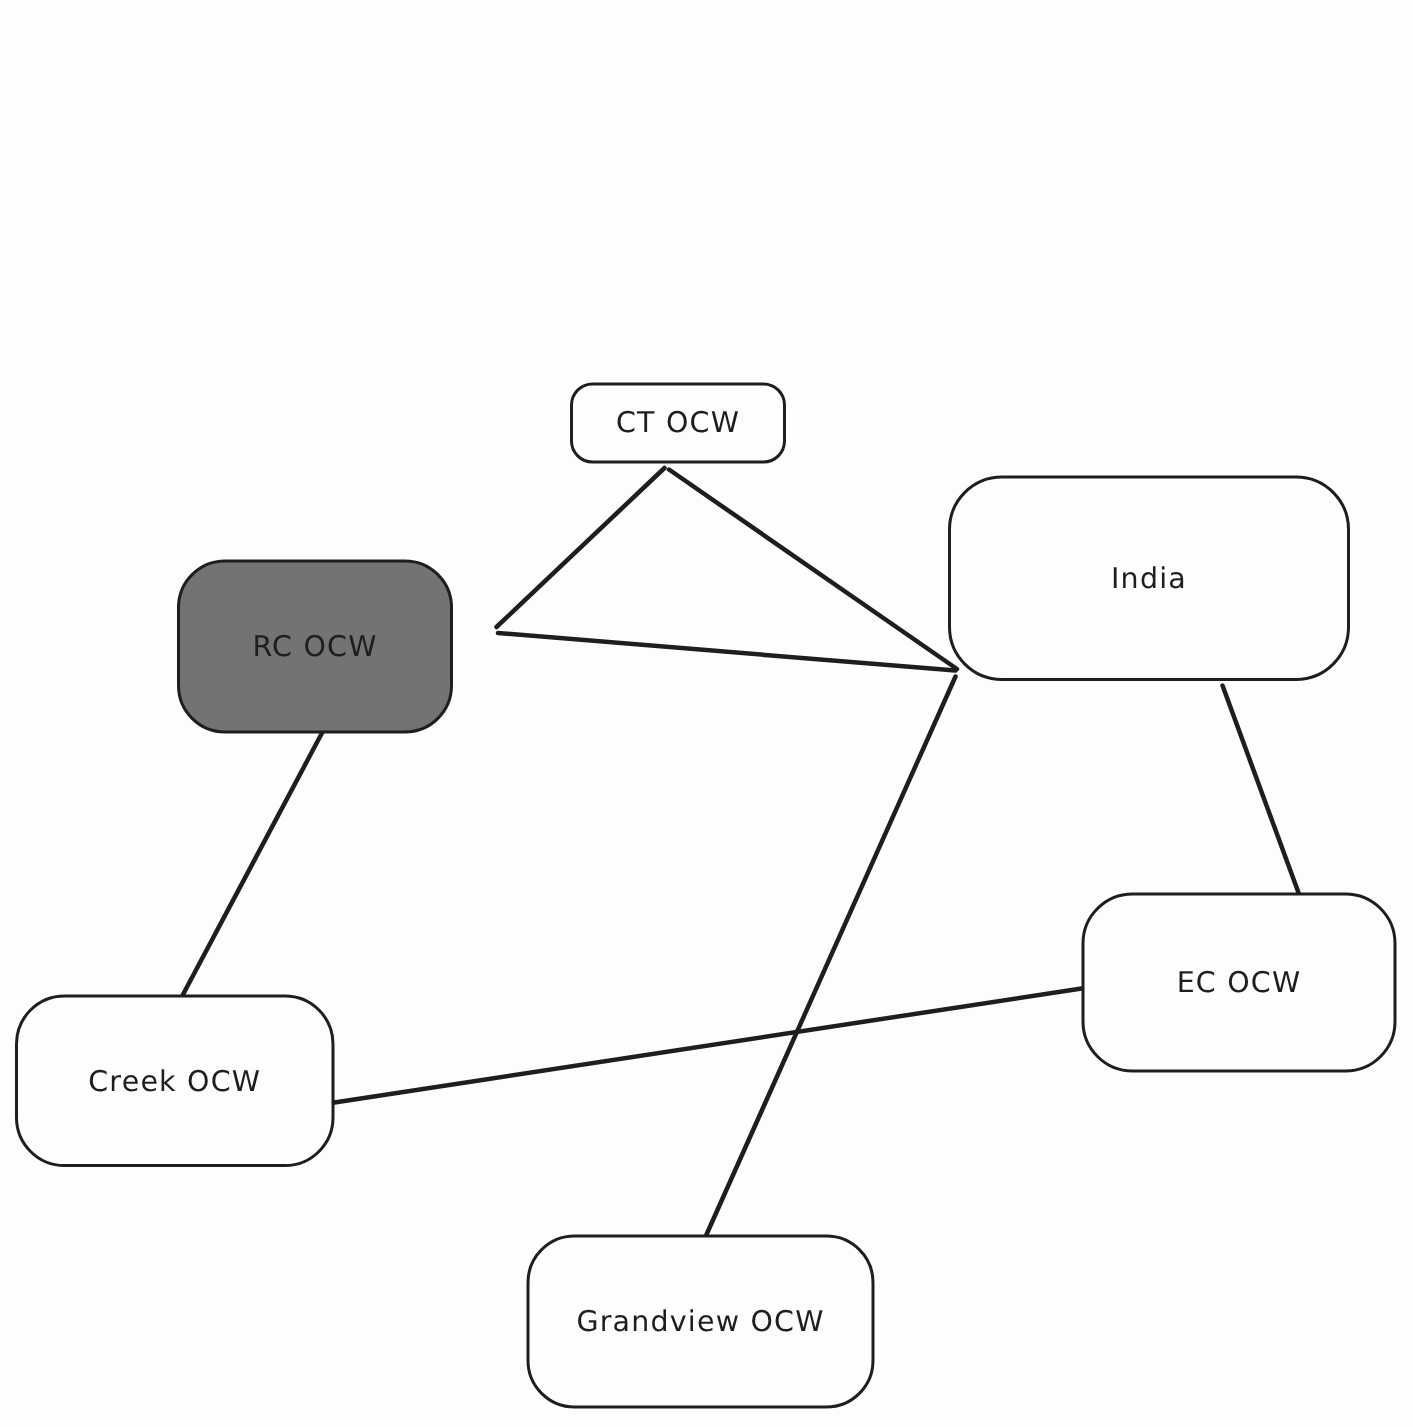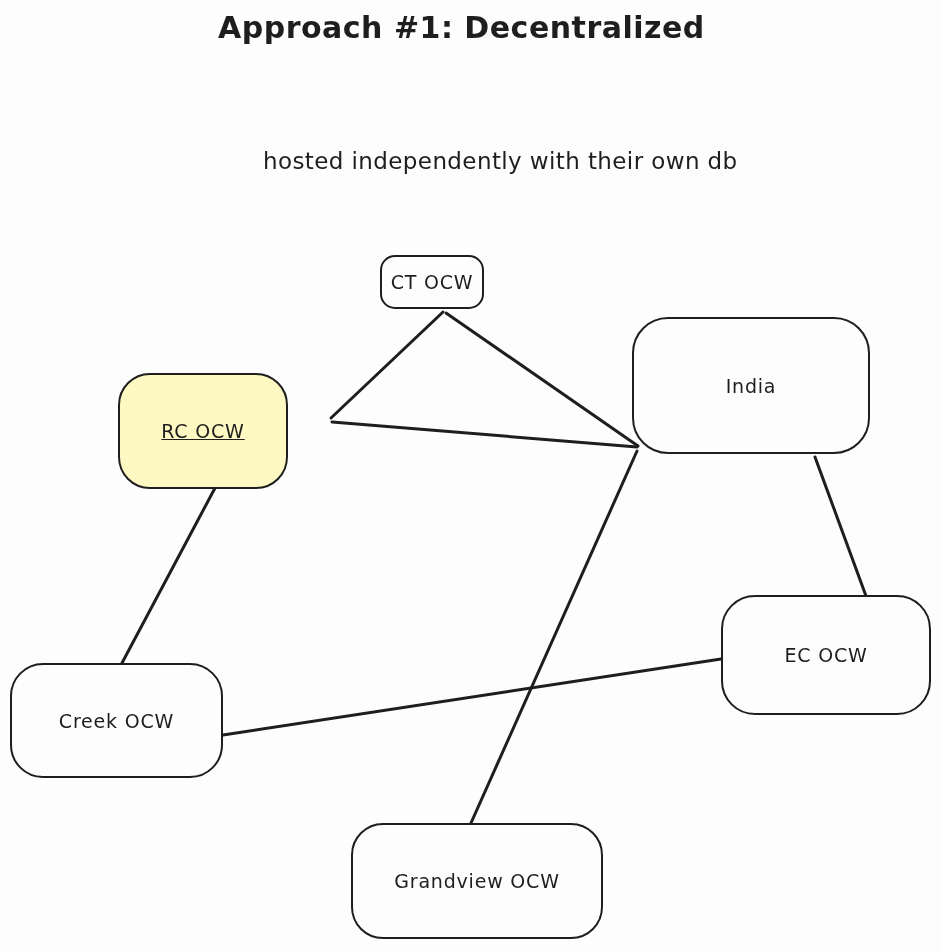--- a/index.html
+++ b/index.html
@@ -61,34 +61,32 @@
   <svg class="edges-layer" id="edges-layer">
       <line x1="443" y1="312" x2="331" y2="418" stroke="#1e1e1e" stroke-width="3" stroke-linecap="round"></line>
       <line x1="446" y1="313" x2="638" y2="446" stroke="#1e1e1e" stroke-width="3" stroke-linecap="round"></line>
       <line x1="332" y1="422" x2="637" y2="447" stroke="#1e1e1e" stroke-width="3" stroke-linecap="round"></line>
       <line x1="215" y1="488" x2="122" y2="663" stroke="#1e1e1e" stroke-width="3" stroke-linecap="round"></line>
       <line x1="815" y1="457" x2="866" y2="596" stroke="#1e1e1e" stroke-width="3" stroke-linecap="round"></line>
       <line x1="223" y1="735" x2="721" y2="659" stroke="#1e1e1e" stroke-width="3" stroke-linecap="round"></line>
       <line x1="637" y1="451" x2="471" y2="823" stroke="#1e1e1e" stroke-width="3" stroke-linecap="round"></line>
     </svg>
   <div id="nodes-layer">
-      <div class="node" style="left: 380px; top: 255px; width: 104px; height: 54px; border-radius: 15px; border-color: rgb(30, 30, 30); background: rgb(253, 253, 253);">
+      <div class="node" style="left: 380px; top: 255px; width: 144px; height: 54px; border-radius: 15px; border-color: rgb(30, 30, 30); background: rgb(253, 253, 253);">
         <span>CT OCW</span>
       </div>
-      <div class="node" style="left: 632px; top: 317px; width: 238px; height: 137px; border-radius: 36px; border-color: rgb(30, 30, 30); background: rgb(253, 253, 253);">
+      <div class="node" style="left: 632px; top: 317px; width: 268px; height: 137px; border-radius: 36px; border-color: rgb(30, 30, 30); background: rgb(253, 253, 253);">
         <span>India</span>
       </div>
-      <div class="node" style="left: 118px; top: 373px; width: 170px; height: 116px; border-radius: 32px; border-color: rgb(30, 30, 30); background: #fef9c3; text-decoration: underline;">
+      <div class="node" style="left: 118px; top: 373px; width: 184px; height: 116px; border-radius: 32px; border-color: rgb(30, 30, 30); background: #737373;">
         <span>RC OCW</span>
       </div>
       <div class="node" style="left: 10px; top: 663px; width: 213px; height: 115px; border-radius: 33px; border-color: rgb(30, 30, 30); background: rgb(253, 253, 253);">
         <span>Creek OCW</span>
       </div>
       <div class="node" style="left: 721px; top: 595px; width: 210px; height: 120px; border-radius: 34px; border-color: rgb(30, 30, 30); background: rgb(253, 253, 253);">
         <span>EC OCW</span>
       </div>
-      <div class="node" style="left: 351px; top: 823px; width: 252px; height: 116px; border-radius: 32px; border-color: rgb(30, 30, 30); background: rgb(253, 253, 253);">
+      <div class="node" style="left: 351px; top: 823px; width: 232px; height: 116px; border-radius: 32px; border-color: rgb(30, 30, 30); background: rgb(253, 253, 253);">
         <span>Grandview OCW</span>
       </div>
     </div>
-  <div class="title">Approach #1: Decentralized</div>
-  <div class="subtitle-line line-1">hosted independently with their own db</div>
 </div>
 
 </body></html>

